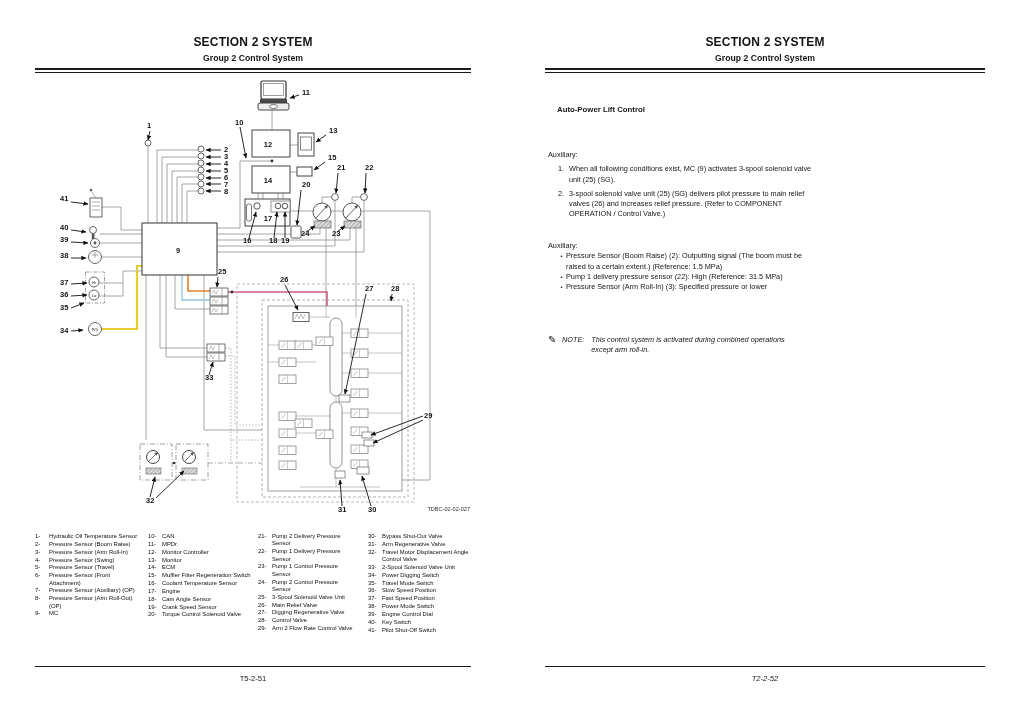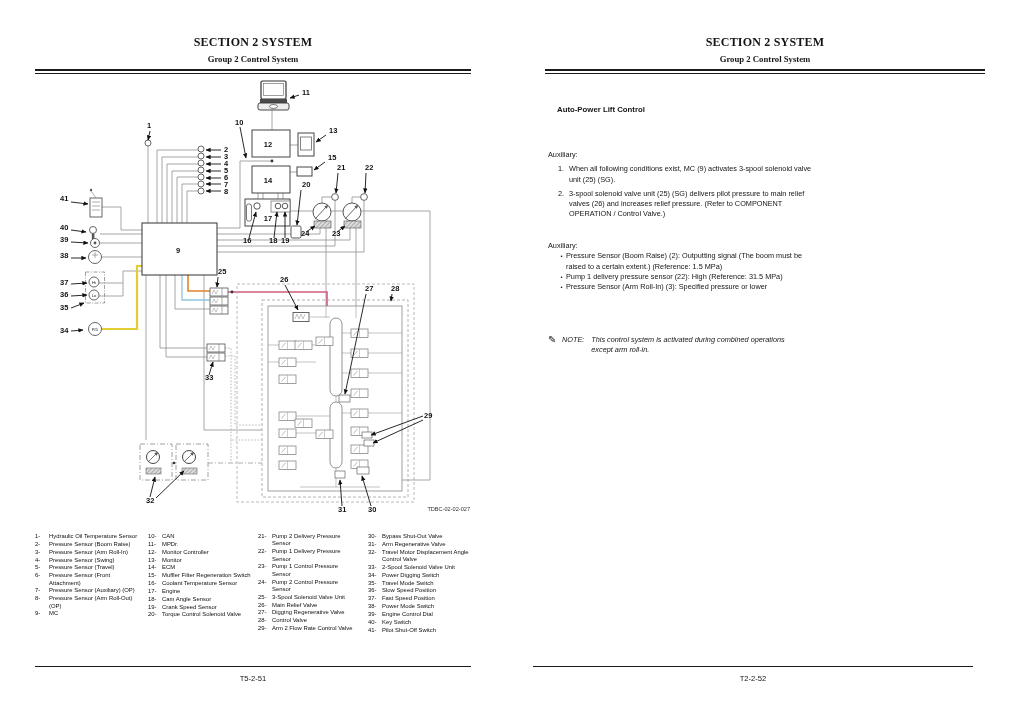--- a/index.html
+++ b/index.html
@@ -1,17 +1,17 @@
 <!DOCTYPE html>
 <html><head>
 <meta charset="utf-8">
 <style>
   html,body{margin:0;padding:0;background:#ffffff;}
   body{width:1021px;height:723px;position:relative;font-family:"Liberation Sans",sans-serif;color:#151515;overflow:hidden;}
-  .page-header{position:absolute;text-align:center;font-family:Liberation Serif, serif;}
+  .page-header{position:absolute;text-align:center;}
   .ph-title{font-size:12px;font-weight:bold;letter-spacing:.2px;}
   .ph-sub{font-size:8.7px;font-weight:bold;margin-top:4px;}
   .double-rule{margin-top:5px;border-top:2.4px solid #1a1a1a;border-bottom:1px solid #1a1a1a;height:2.4px;}
   .page-footer{position:absolute;border-top:1.9px solid #1a1a1a;text-align:center;font-size:7.6px;padding-top:7px;}
   
   .article-block{position:absolute;font-size:7.3px;line-height:10.3px;}
   .art-heading{font-weight:bold;font-size:7.8px;}
   .sec-label{margin-bottom:0;}
   .para{width:252px;}
   .num-item{display:flex;width:256px;margin-top:4px;}
@@ -555,15 +555,15 @@
       </div>
   </div>
 
   <div class="article-block note-row" style="left:3px;top:300px;">
     <span class="note-icon">✎</span>
     <span class="note-lbl">NOTE:</span>
     <span class="tx" style="width:216px;flex:none;">This control system is activated during combined operations except arm roll-in.</span>
   </div>
 </div>
 
-<div class="page-footer" style="left:533px;top:666px;width:440px;">
+<div class="page-footer" style="left:545px;top:666px;width:440px;font-style:italic;">
   <span>T2-2-52</span>
 </div>
 
 </body></html>

